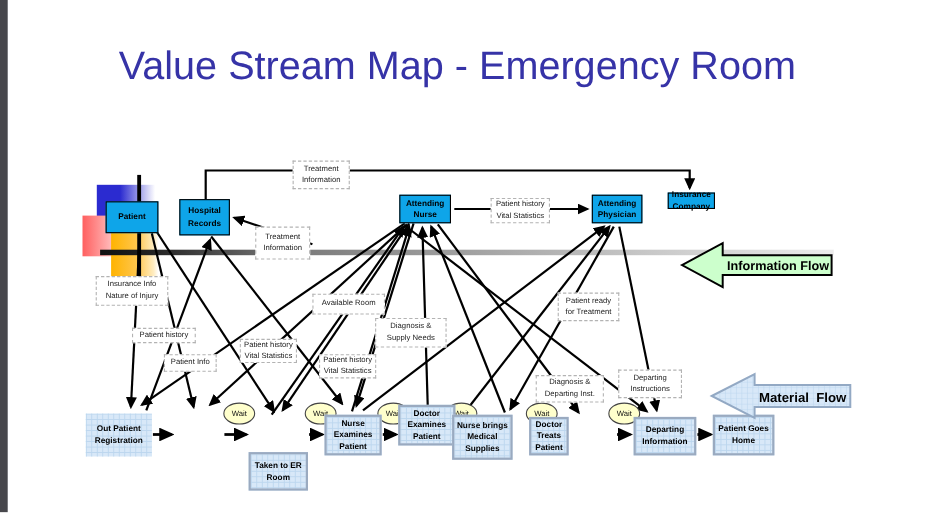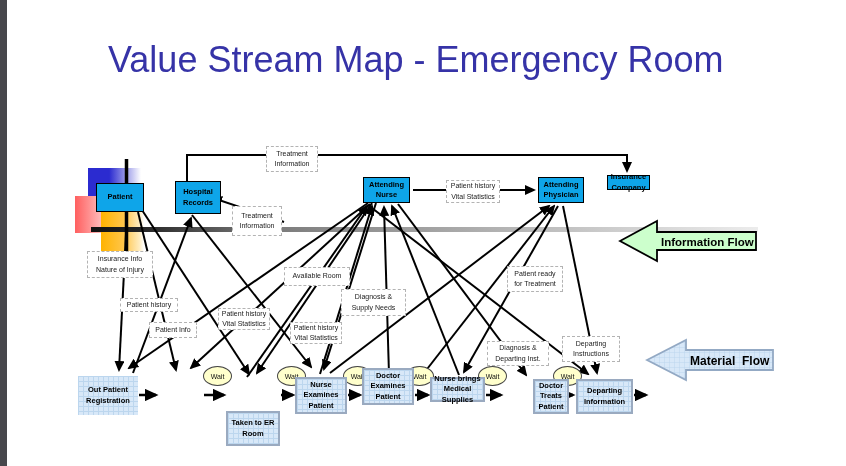--- a/index.html
+++ b/index.html
@@ -90,21 +90,21 @@
       <line x1="348" y1="395" x2="360" y2="395" marker-end="url(#ah)"></line>
       <line x1="415" y1="395" x2="428" y2="395" marker-end="url(#ah)"></line>
       <line x1="486" y1="395" x2="501" y2="395" marker-end="url(#ah)"></line>
       <line x1="561" y1="395" x2="573" y2="395" marker-end="url(#ah)"></line>
       <line x1="634" y1="395" x2="646" y2="395" marker-end="url(#ah)"></line>
     </g>
     <line x1="126.5" y1="159" x2="126.5" y2="271" stroke="#000" stroke-width="3.5"></line>
   </svg>
 
   <div class="gbox" style="left:96px;top:183px;width:48px;height:29px;">Patient</div>
-  <div class="gbox" style="left:175px;top:181px;width:46px;height:33px;">Hospital
+  <div class="gbox" style="left:163px;top:181px;width:46px;height:33px;">Hospital
 Records</div>
   <div class="gbox" style="left:363px;top:177px;width:47px;height:26px;">Attending
 Nurse</div>
   <div class="gbox" style="left:538px;top:177px;width:46px;height:26px;">Attending
 Physician</div>
   <div class="gbox" style="left:607px;top:175px;width:43px;height:15px;">Insurance
 Company</div>
 
   <div class="dbox" style="left:266px;top:146px;width:52px;height:26px;">Treatment
 Information</div>
@@ -140,27 +140,29 @@
   <div class="pbox noborder" style="left:78px;top:376px;width:60px;height:39px;">Out Patient
 Registration</div>
   <div class="pbox" style="left:226px;top:379px;width:54px;height:35px;margin-top:32px;">Taken to ER
 Room</div>
   <div class="pbox" style="left:295px;top:377px;width:52px;height:37px;">Nurse
 Examines
 Patient</div>
   <div class="pbox" style="left:362px;top:368px;width:52px;height:37px;">Doctor
 Examines
 Patient</div>
-  <div class="pbox" style="left:430px;top:377px;width:55px;height:25px;">Nurse brings
+  <div class="pbox" style="left:411px;top:377px;width:55px;height:41px;">Nurse brings
 Medical
 Supplies</div>
-  <div class="pbox" style="left:533px;top:379px;width:36px;height:35px;">Doctor Treats
+  <div class="pbox" style="left:481px;top:379px;width:36px;height:35px;">Doctor Treats
 Patient</div>
   <div class="pbox" style="left:576px;top:379px;width:57px;height:35px;">Departing
 Information</div>
+  <div class="pbox" style="left:648px;top:377px;width:56px;height:37px;">Patient Goes
+Home</div>
 
   <svg class="flowarrow" style="left:617px;top:218px;" width="142" height="46">
     <polygon points="3,23 40,3 40,14 139,14 139,32 40,32 40,43" fill="#ccffcc" stroke="#000" stroke-width="1.8"></polygon>
     <text x="44" y="27.5" font-size="11.5">Information Flow</text>
   </svg>
 
   <svg class="flowarrow" style="left:644px;top:337px;" width="132" height="46">
     <defs>
       <pattern id="gridp" width="5" height="5" patternUnits="userSpaceOnUse">
         <rect width="5" height="5" fill="#d8e8f8"></rect>

